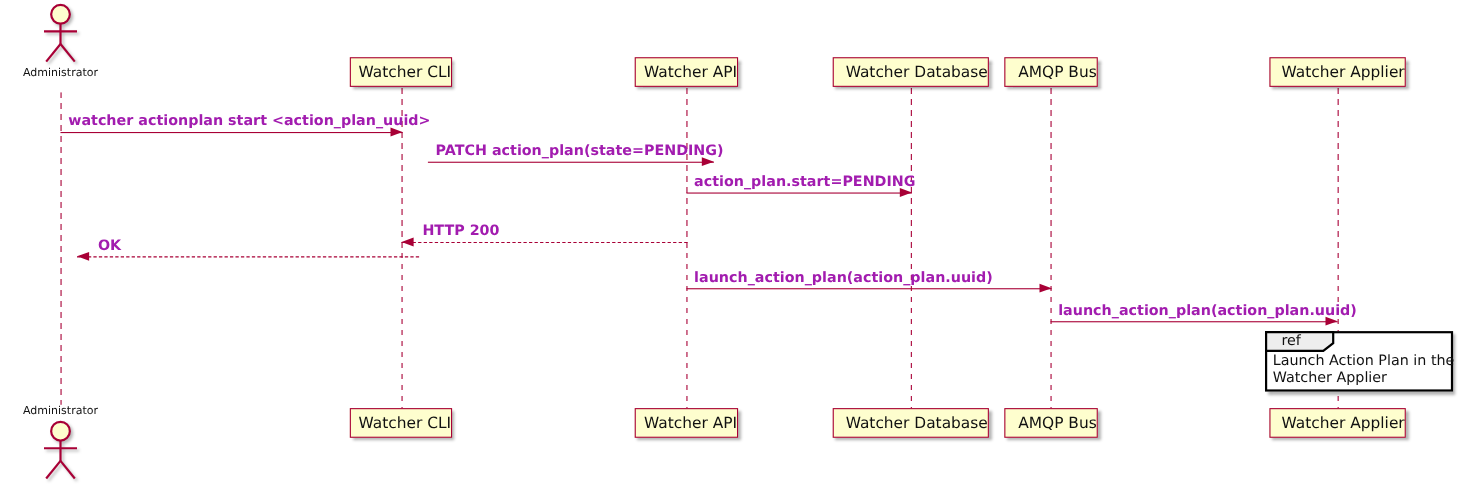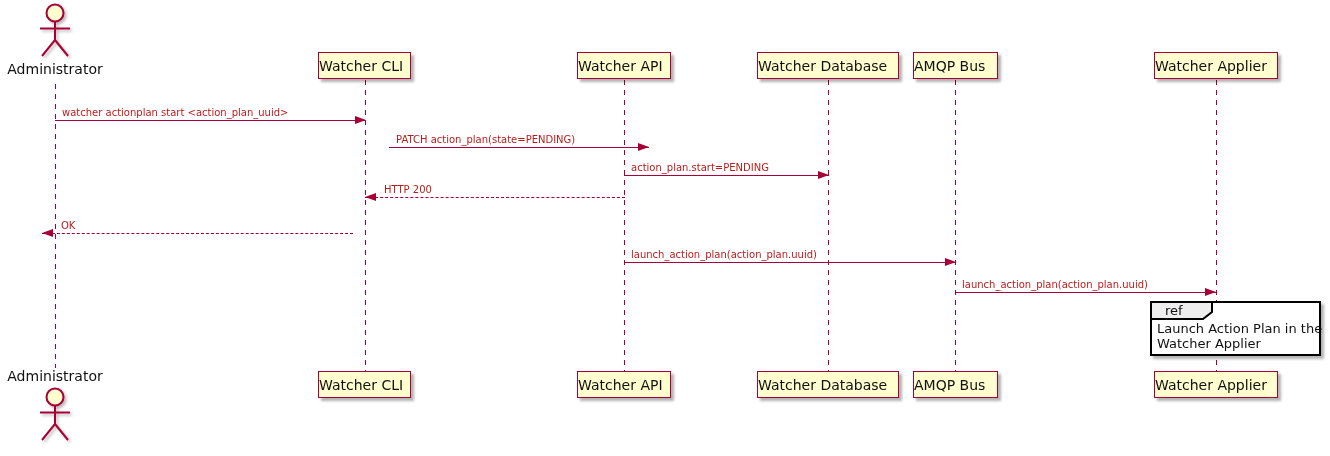--- a/index.html
+++ b/index.html
@@ -7,45 +7,45 @@
     --fill:#FEFECE;
     --txt:#111111;
   }
   html,body{margin:0;padding:0;background:#ffffff;}
   body{font-family:"DejaVu Sans","Liberation Sans",sans-serif;color:var(--txt);}
   .canvas{position:relative;width:1330px;height:456px;background:#ffffff;overflow:hidden;}
 
   
   .actor{position:absolute;width:110px;text-align:center;}
   .actor svg{filter:drop-shadow(2.5px 2.5px 1.5px rgba(0,0,0,0.28));}
-  .actor-label{font-size:14px;white-space:nowrap;display:block;}
+  .actor-label{font-size:10px;white-space:nowrap;display:block;}
 
   
   .pbox{
     position:absolute;height:25px;
     background:var(--fill);
     border:1.6px solid var(--stroke);
     box-shadow:2.5px 3px 2.5px rgba(0,0,0,0.3);
-    display:flex;align-items:center;justify-content:flex-start;
+    display:flex;align-items:center;justify-content:flex-end;
     font-size:14px;white-space:nowrap;
   }
 
   
   .lifeline{
     position:absolute;width:1px;
     background:repeating-linear-gradient(to bottom,var(--stroke) 0 5px,transparent 5px 10px);
   }
 
   
   .msg{position:absolute;height:1px;}
   .msg-line{position:absolute;left:0;right:0;top:0;border-top:1px solid var(--stroke);}
   .msg-line.dashed{border-top-style:dashed;}
   .msg-label{
     position:absolute;bottom:3px;left:7px;
-    font-size:10px;white-space:nowrap;color:#b91c1c;
+    font-size:13px;white-space:nowrap;color:#a21caf;font-weight:bold;
   }
   .msg-label.rtl{left:19px;}
   .ah{position:absolute;width:0;height:0;top:-4px;}
   .ah.right{right:0;border-left:11px solid var(--stroke);border-top:4.5px solid transparent;border-bottom:4.5px solid transparent;}
   .ah.left{left:0;border-right:11px solid var(--stroke);border-top:4.5px solid transparent;border-bottom:4.5px solid transparent;}
 
   
   .ref-box{
     position:absolute;left:1150px;top:301px;width:167px;height:51px;
     background:#ffffff;border:2px solid #000000;
@@ -138,27 +138,27 @@
     <div class="msg-line"></div>
     <div class="ah right"></div>
   </div>
 
   <div class="msg z2" style="left:624px;top:175px;width:205px;">
     <span class="msg-label">action_plan.start=PENDING</span>
     <div class="msg-line"></div>
     <div class="ah right"></div>
   </div>
 
-  <div class="msg z2" style="left:365px;top:197px;width:260px;text-align:center;">
+  <div class="msg z2" style="left:365px;top:220px;width:260px;text-align:center;">
     <span class="msg-label rtl">HTTP 200</span>
     <div class="msg-line dashed"></div>
     <div class="ah left"></div>
   </div>
 
-  <div class="msg z2" style="left:42px;top:233px;width:311px;">
+  <div class="msg z2" style="left:70px;top:233px;width:311px;">
     <span class="msg-label rtl">OK</span>
     <div class="msg-line dashed"></div>
     <div class="ah left"></div>
   </div>
 
   <div class="msg z2" style="left:624px;top:262px;width:332px;">
     <span class="msg-label">launch_action_plan(action_plan.uuid)</span>
     <div class="msg-line"></div>
     <div class="ah right"></div>
   </div>

